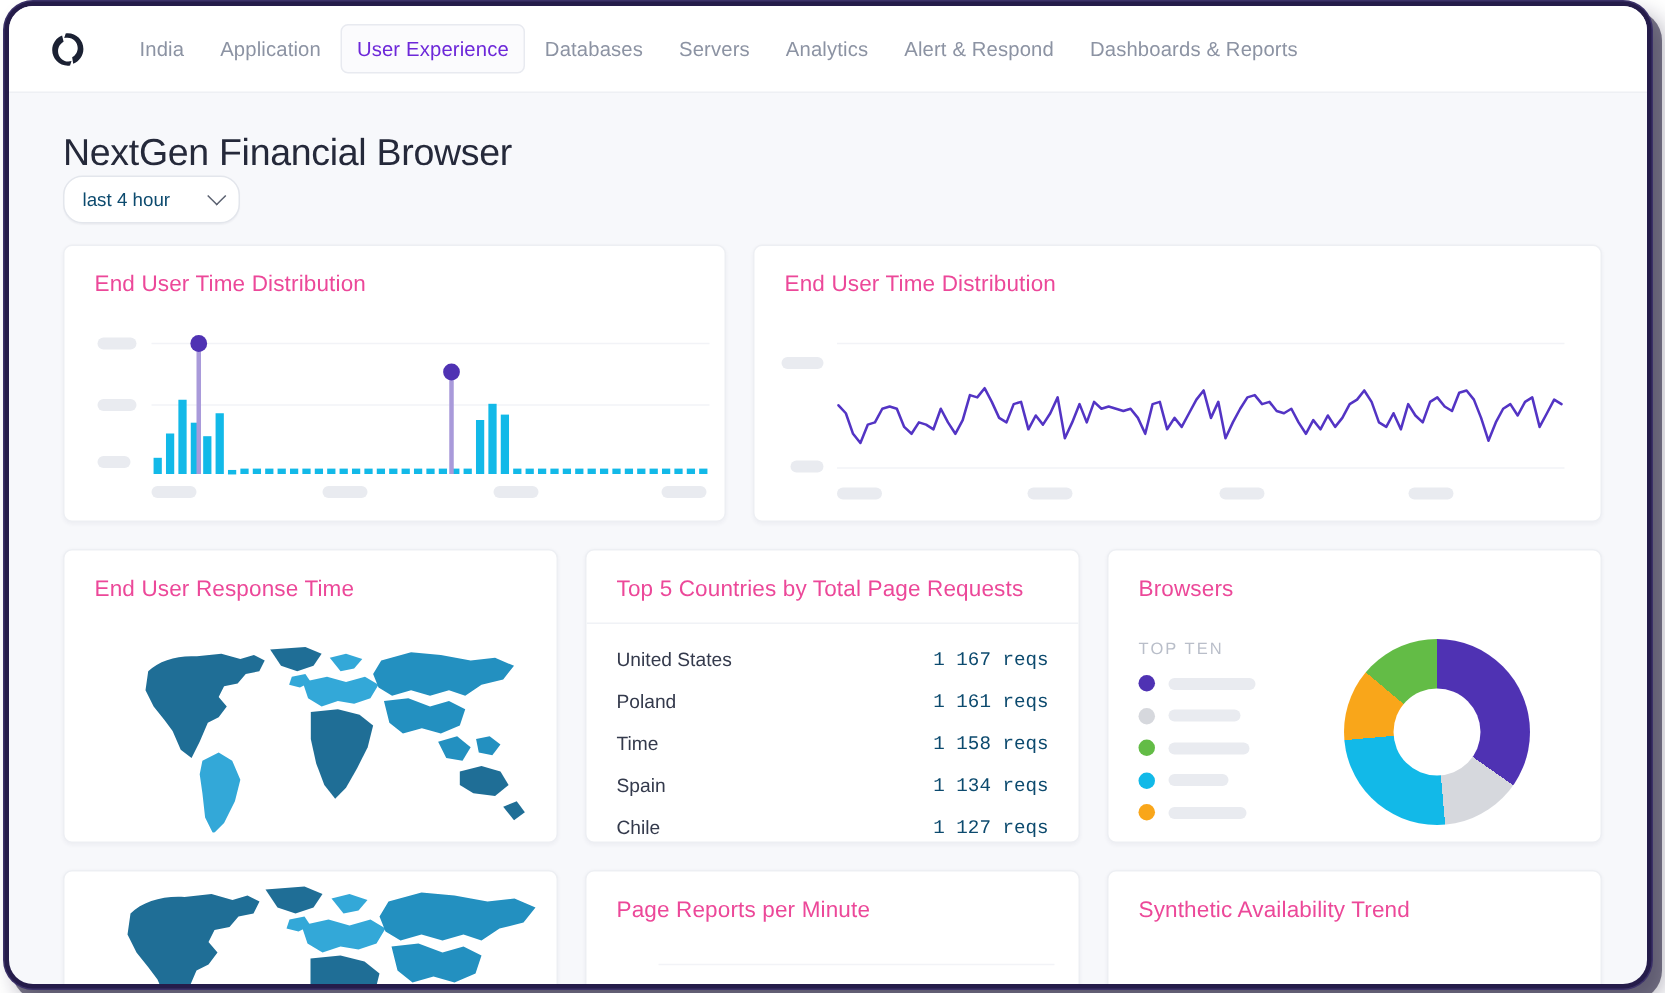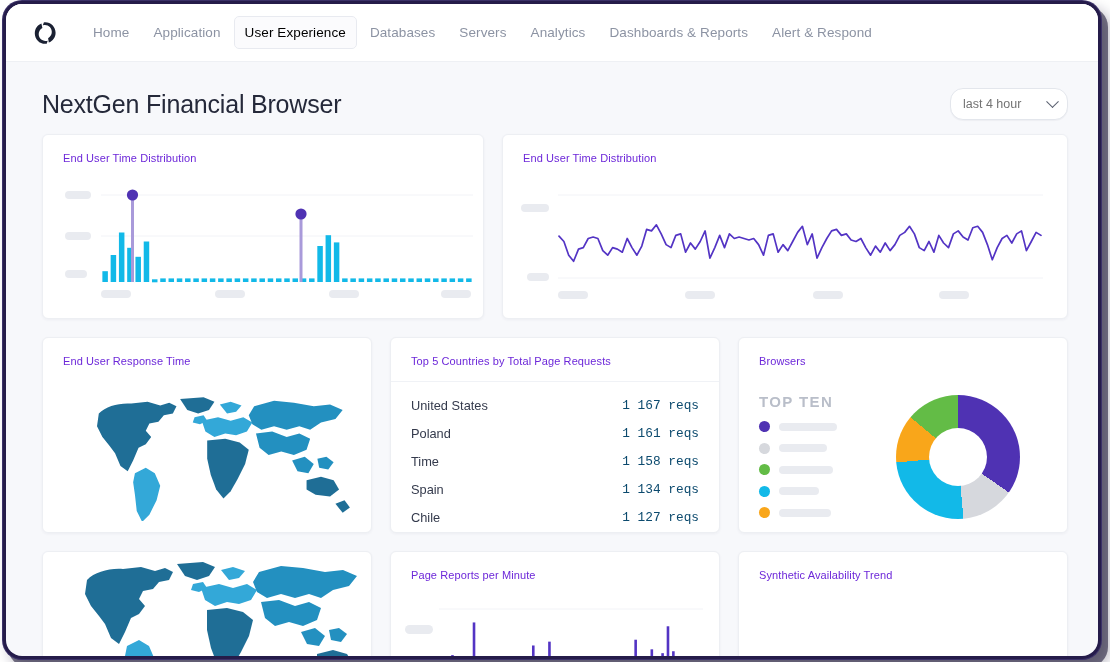--- a/index.html
+++ b/index.html
@@ -51,51 +51,52 @@
   .nav-item {
     font-size: 13.5px;
     color: #8c93a3;
     padding: 7px 11px;
     border-radius: 5px;
     white-space: nowrap;
     cursor: pointer;
     letter-spacing: .1px;
   }
   .nav-item.active {
-    color: #000000;
+    color: #6d28d9;
     background: #fbfbfd;
     border: 1px solid #e8eaf0;
     padding: 8px 10px;
   }
 
   
   .page-head {
     display: flex;
-    align-items: center;
+    align-items: flex-start;
     justify-content: space-between;
     padding: 26px 30px 14px 36px;
+    flex-direction: column;
   }
   .page-title {
     font-size: 25px;
     color: #25293a;
     font-weight: 400;
     letter-spacing: -.2px;
   }
   .range-select {
     width: 118px;
     height: 32px;
     background: #ffffff;
     border: 1px solid #e3e6ec;
     border-radius: 13px;
     display: flex;
     align-items: center;
     justify-content: space-between;
     padding: 0 10px 0 12px;
     font-size: 12.5px;
-    color: #737373;
+    color: #0c4a6e;
     cursor: pointer;
     box-shadow: 0 1px 1px rgba(30,35,60,.04);
   }
   .chev {
     width: 9px; height: 9px;
     border-right: 1.6px solid #5a6070;
     border-bottom: 1.6px solid #5a6070;
     transform: rotate(45deg) translate(-2px,-2px);
   }
 
@@ -111,22 +112,22 @@
   .card {
     background: #ffffff;
     border-radius: 6px;
     border: 1px solid #edeff3;
     box-shadow: 0 1px 3px rgba(40,45,70,.05);
     overflow: hidden;
     position: relative;
   }
   .card-head {
     padding: 17px 20px 14px 20px;
-    font-size: 11px;
-    color: #6d28d9;
+    font-size: 15px;
+    color: #ec4899;
     letter-spacing: .1px;
   }
   .card-head.ruled { border-bottom: 1px solid #f0f2f6; }
   .card-body { position: relative; }
 
   
   .r1 .card:nth-child(1) { width: 442px; height: 185px; }
   .r1 .card:nth-child(2) { width: 566px; height: 185px; }
 
   
@@ -142,24 +143,24 @@
     font-size: 12.8px;
     color: #343a4c;
     padding: 6.5px 0;
     gap: 12px;
   }
   .country-val { color: #0c4a6e; font-family: Liberation Mono, monospace; }
 
   .browsers-body { display: flex; padding: 4px 0 0 0; }
   .legend { padding: 8px 0 0 20px; width: 118px; }
   .legend-title {
-    font-size: 15px;
+    font-size: 11px;
     letter-spacing: 1.4px;
     color: #b9bec9;
-    font-weight: 700;
+    font-weight: 400;
     margin-bottom: 11px;
   }
   .legend-row { display: flex; align-items: center; gap: 9px; margin-bottom: 10.5px; }
   .legend-dot { width: 11px; height: 11px; border-radius: 50%; flex: 0 0 auto; }
   .legend-bar { height: 8px; border-radius: 4px; background: #e9ebf0; }
 
   .donut-wrap { flex: 1; display: flex; align-items: center; justify-content: center; padding-right: 8px; }
   .donut { position: relative; width: 124px; height: 124px; border-radius: 50%; }
   .donut-hole {
     position: absolute; left: 50%; top: 50%;
@@ -180,28 +181,28 @@
 <div id="app-window">
 
   <div class="topnav">
     <div class="logo">
       <svg width="30" height="30" viewBox="0 0 30 30">
         <path d="M15.2 4.2 C21 4.2 25.6 8.9 25.6 14.7 C25.6 19.2 22.8 23 18.8 24.5 L18.1 20.2 C20.3 19.0 21.8 16.6 21.8 14.0 C21.8 10.1 18.8 7.1 15.0 7.1 C14.2 7.1 13.5 7.2 12.8 7.4 L13.8 4.4 C14.3 4.3 14.7 4.2 15.2 4.2 Z" fill="#1b2133"></path>
         <path d="M11.4 5.6 L12.4 9.9 C10.2 11.1 8.7 13.4 8.7 16.1 C8.7 20.0 11.8 23.0 15.5 23.0 C16.3 23.0 17.0 22.9 17.7 22.7 L16.7 25.7 C16.2 25.8 15.7 25.8 15.2 25.8 C9.4 25.8 4.8 21.2 4.8 15.4 C4.8 10.9 7.5 7.1 11.4 5.6 Z" fill="#1b2133"></path>
       </svg>
     </div>
     <div class="nav-items">
-      <div class="nav-item">Home</div>
+      <div class="nav-item">India</div>
       <div class="nav-item">Application</div>
       <div class="nav-item active">User Experience</div>
       <div class="nav-item">Databases</div>
       <div class="nav-item">Servers</div>
       <div class="nav-item">Analytics</div>
+      <div class="nav-item">Alert &amp; Respond</div>
       <div class="nav-item">Dashboards &amp; Reports</div>
-      <div class="nav-item">Alert &amp; Respond</div>
     </div>
   </div>
 
   <div class="page-head">
     <div class="page-title">NextGen Financial Browser</div>
     <div class="range-select">
       <span>last 4 hour</span>
       <span class="chev"></span>
     </div>
   </div>

